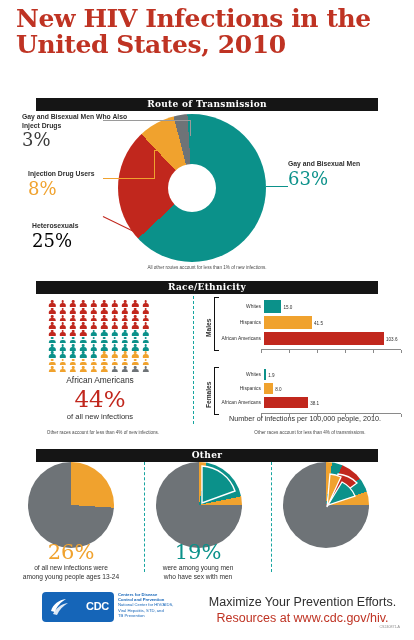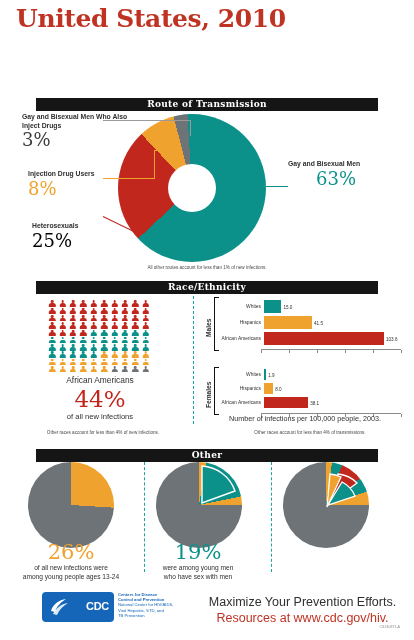--- a/index.html
+++ b/index.html
@@ -56,21 +56,21 @@
   .donut-hole{
     position:absolute;left:50px;top:50px;width:48px;height:48px;
     background:#fff;border-radius:50%;
   }
 
   .lbl{position:absolute;}
   .lbl .t{font-size:6.8px;line-height:8.6px;color:#2f2f2f;font-weight:600;}
   .lbl .p{font-family:"DejaVu Serif", serif;font-size:18px;line-height:20px;font-weight:400;}
 
   #lbl-gbm{left:288px;top:160px;width:120px;text-align:left;}
-  #lbl-gbm .p{color:#0b918a;margin-left:28px;}
+  #lbl-gbm .p{color:#0b918a;}
   #lbl-idu{left:28px;top:170px;width:98px;text-align:left;}
   #lbl-idu .p{color:#f0a22e;}
   #lbl-het{left:32px;top:222px;width:92px;text-align:left;}
   #lbl-het .p{color:#000000;}
   #lbl-gbmidu{left:22px;top:113px;width:108px;text-align:left;}
   #lbl-gbmidu .p{color:#3b3b3b;}
 
   .leader{position:absolute;background:#9a9a9a;}
   .leader.amber{background:#f0a22e;}
   .leader.red{background:#c1271d;}
@@ -206,20 +206,21 @@
     position:absolute;right:14px;top:625px;
     font-size:3.6px;color:#8d8d8d;
   }
 </style>
 </head>
 <body>
 
 <div class="page">
 
   <div class="title">
+    <div>New HIV Infections in the</div>
     <div>United States, 2010</div>
   </div>
 
   <div class="bar" id="bar-route">Route of Transmission</div>
 
   <div class="donut-wrap">
     <div class="donut"></div>
     <div class="donut-hole"></div>
   </div>
 
@@ -728,21 +729,21 @@
     <div class="axis">
         <div class="tick" style="left: 0%;"></div>
         <div class="tick" style="left: 20%;"></div>
         <div class="tick" style="left: 40%;"></div>
         <div class="tick" style="left: 60%;"></div>
         <div class="tick" style="left: 80%;"></div>
         <div class="tick" style="left: 100%;"></div>
       </div>
   </div>
 
-  <div class="axis-title">Number of infections per 100,000 people, 2003.</div>
+  <div class="axis-title">Number of infections per 100,000 people, 2010.</div>
 
   <div class="footnote" id="fn-race-left">Other races account for less than 4% of new infections.</div>
   <div class="footnote" id="fn-race-right">Other races account for less than 4% of transmissions.</div>
 
   <div class="bar" id="bar-youth">Other</div>
 
   <div class="pie" id="pie1"></div>
   <div class="pie" id="pie2"></div>
   <div class="pie" id="pie3"></div>
 

